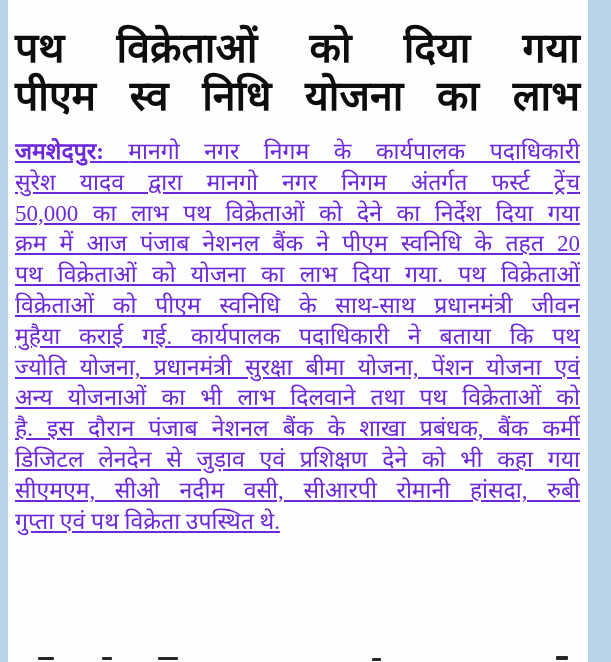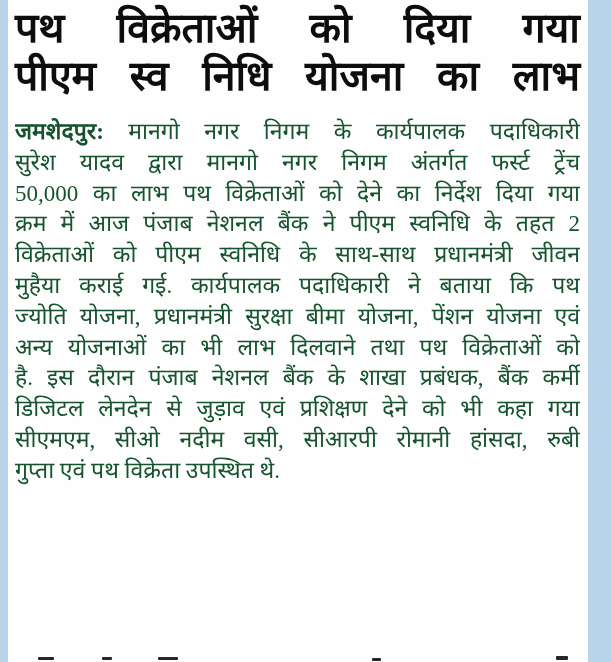--- a/index.html
+++ b/index.html
@@ -15,21 +15,21 @@
     overflow: hidden;
   }
   .paper {
     position: absolute;
     left: 8px;
     top: 0;
     width: 580px;
     height: 662px;
     background: #fefefe;
     box-sizing: border-box;
-    padding: 4px 8px 0 7px;
+    padding: 24px 8px 0 7px;
     overflow: hidden;
   }
   .headline {
     margin: 0;
     color: #0d0d0d;
   }
   .headline .hline {
     font-size: 41px;
     font-weight: 700;
     line-height: 48px;
@@ -82,25 +82,26 @@
   <span class="fragment frag-t3"></span>
   <span class="fragment frag-t4"></span>
 
   <div class="paper" style="background: rgb(254, 254, 254);">
 
     <h1 class="headline" style="color: rgb(13, 13, 13);">
       <div class="hline">पथ विक्रेताओं को दिया गया</div>
       <div class="hline">पीएम स्व निधि योजना का लाभ</div>
     </h1>
 
-    <div class="article-body" style="color: #14532d;">
+    <div class="article-body" style="color: #6d28d9; text-decoration: underline;">
       <div class="bline"><span class="dateline">जमशेदपुर:</span> <span>मानगो नगर निगम के कार्यपालक पदाधिकारी</span></div>
       <div class="bline">सुरेश यादव द्वारा मानगो नगर निगम अंतर्गत फर्स्ट ट्रेंच</div>
       <div class="bline">50,000 का लाभ पथ विक्रेताओं को देने का निर्देश दिया गया</div>
-      <div class="bline">क्रम में आज पंजाब नेशनल बैंक ने पीएम स्वनिधि के तहत 2</div>
+      <div class="bline">क्रम में आज पंजाब नेशनल बैंक ने पीएम स्वनिधि के तहत 20</div>
+      <div class="bline">पथ विक्रेताओं को योजना का लाभ दिया गया. पथ विक्रेताओं</div>
       <div class="bline">विक्रेताओं को पीएम स्वनिधि के साथ-साथ प्रधानमंत्री जीवन</div>
       <div class="bline">मुहैया कराई गई. कार्यपालक पदाधिकारी ने बताया कि पथ</div>
       <div class="bline">ज्योति योजना, प्रधानमंत्री सुरक्षा बीमा योजना, पेंशन योजना एवं</div>
       <div class="bline">अन्य योजनाओं का भी लाभ दिलवाने तथा पथ विक्रेताओं को</div>
       <div class="bline">है. इस दौरान पंजाब नेशनल बैंक के शाखा प्रबंधक, बैंक कर्मी</div>
       <div class="bline">डिजिटल लेनदेन से जुड़ाव एवं प्रशिक्षण देने को भी कहा गया</div>
       <div class="bline">सीएमएम, सीओ नदीम वसी, सीआरपी रोमानी हांसदा, रुबी</div>
       <div class="bline last">गुप्ता एवं पथ विक्रेता उपस्थित थे.</div>
     </div>
 

